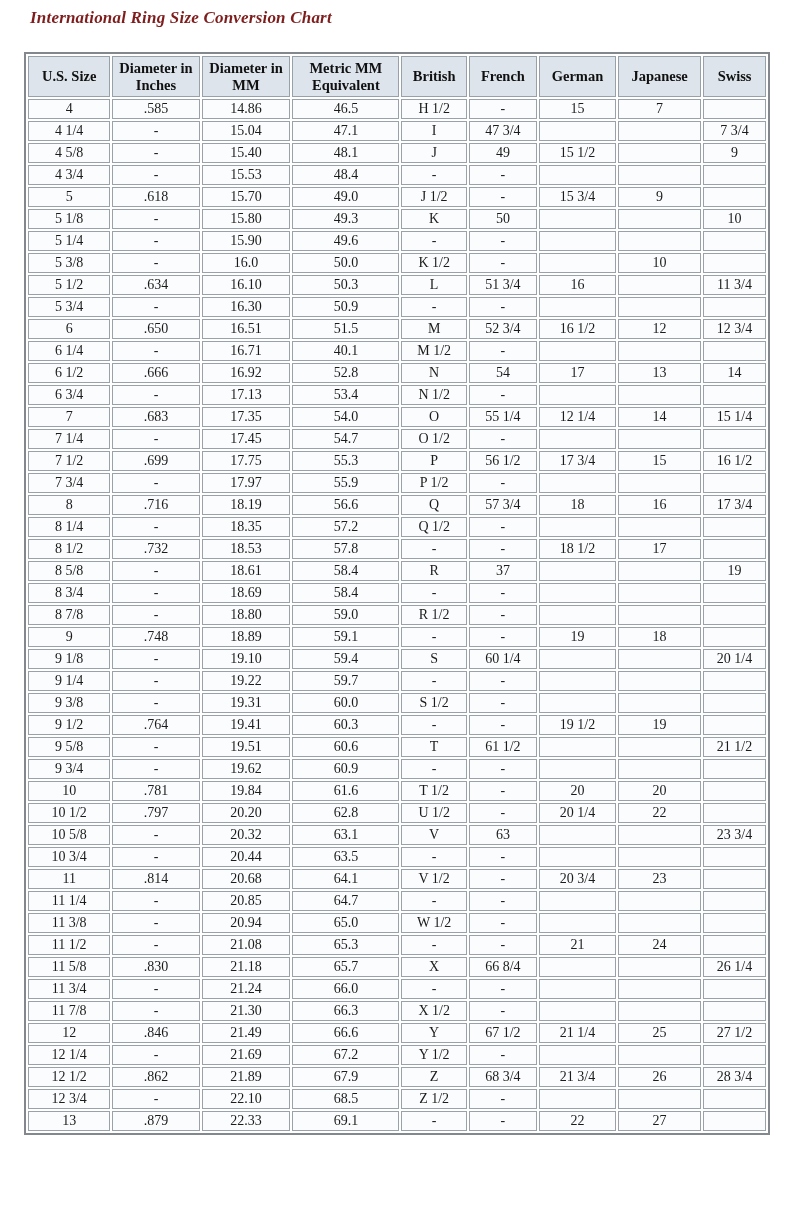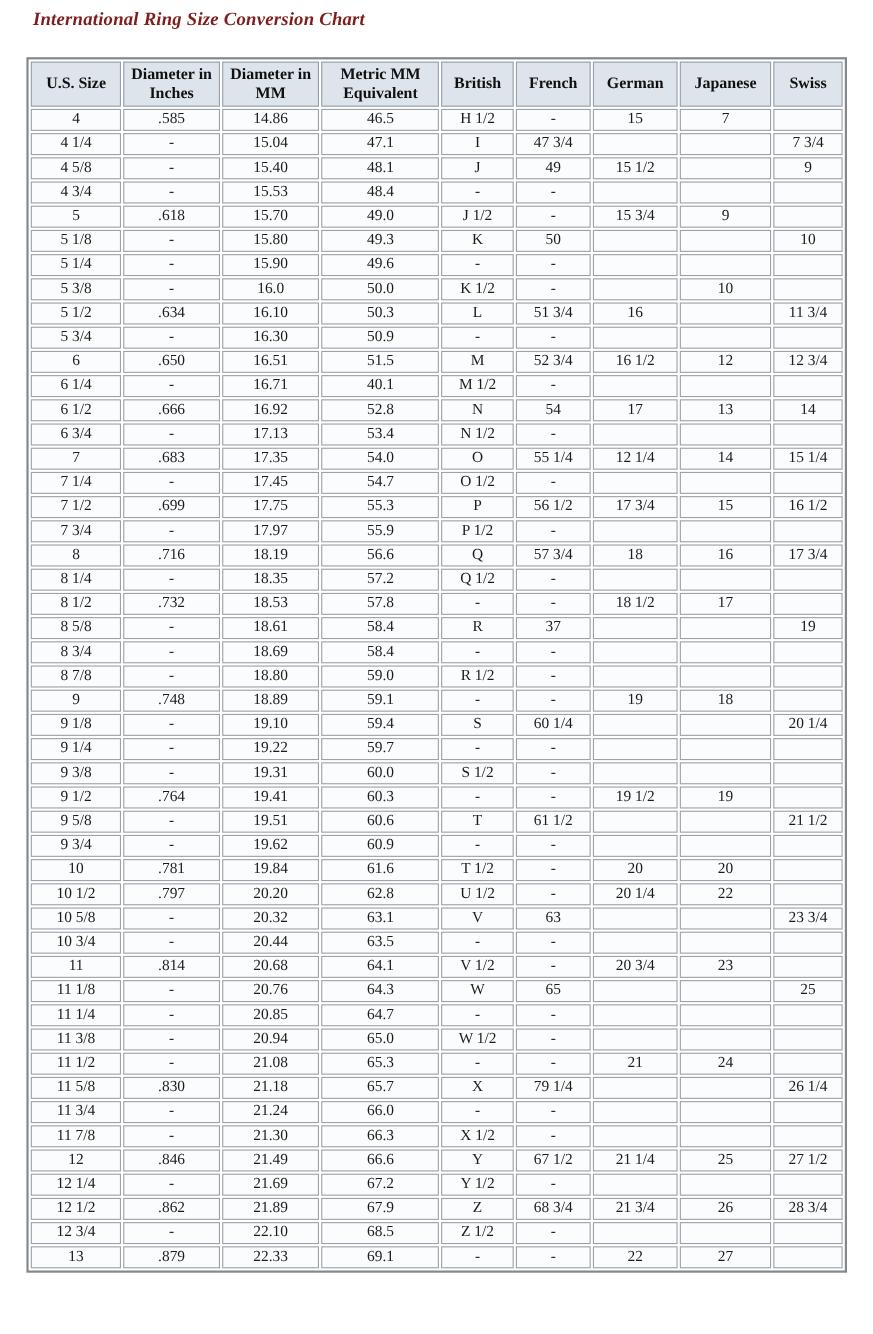--- a/index.html
+++ b/index.html
@@ -492,31 +492,20 @@
           <td>.814</td>
           <td>20.68</td>
           <td>64.1</td>
           <td>V 1/2</td>
           <td>-</td>
           <td>20 3/4</td>
           <td>23</td>
           <td></td>
         </tr>
         <tr>
-          <td>11 1/8</td>
-          <td>-</td>
-          <td>20.76</td>
-          <td>64.3</td>
-          <td>W</td>
-          <td>65</td>
-          <td></td>
-          <td></td>
-          <td>25</td>
-        </tr>
-        <tr>
           <td>11 1/4</td>
           <td>-</td>
           <td>20.85</td>
           <td>64.7</td>
           <td>-</td>
           <td>-</td>
           <td></td>
           <td></td>
           <td></td>
         </tr>
@@ -541,21 +530,21 @@
           <td>21</td>
           <td>24</td>
           <td></td>
         </tr>
         <tr>
           <td>11 5/8</td>
           <td>.830</td>
           <td>21.18</td>
           <td>65.7</td>
           <td>X</td>
-          <td>79 1/4</td>
+          <td>66 8/4</td>
           <td></td>
           <td></td>
           <td>26 1/4</td>
         </tr>
         <tr>
           <td>11 3/4</td>
           <td>-</td>
           <td>21.24</td>
           <td>66.0</td>
           <td>-</td>

